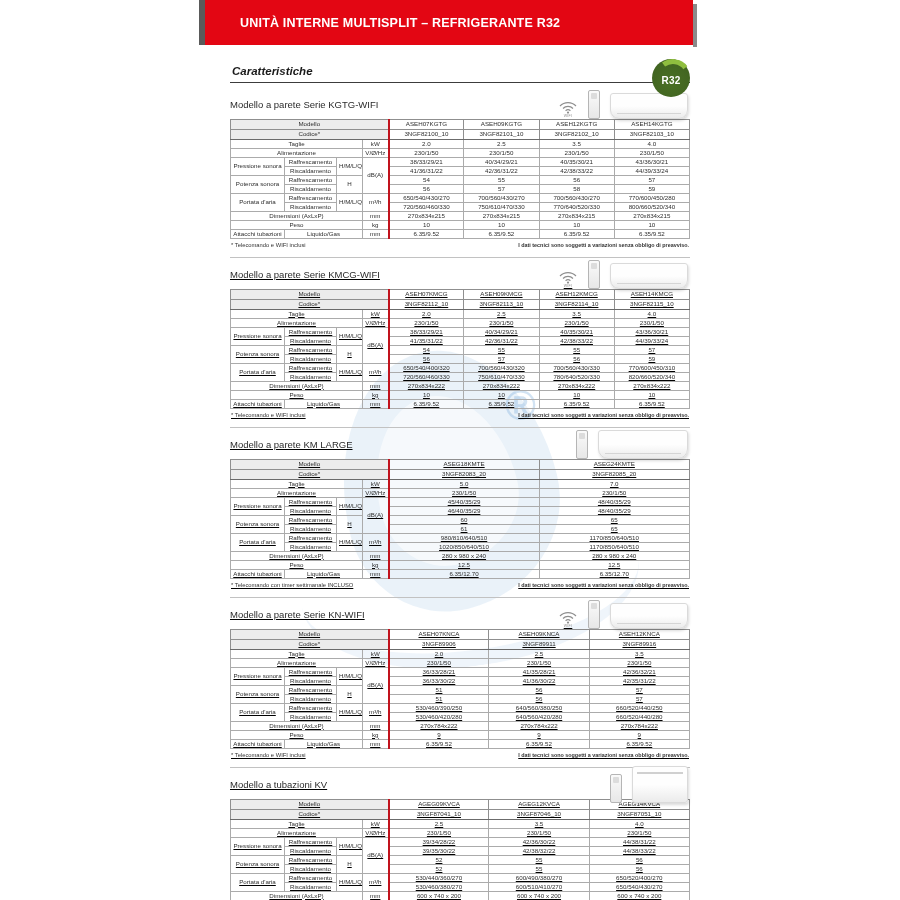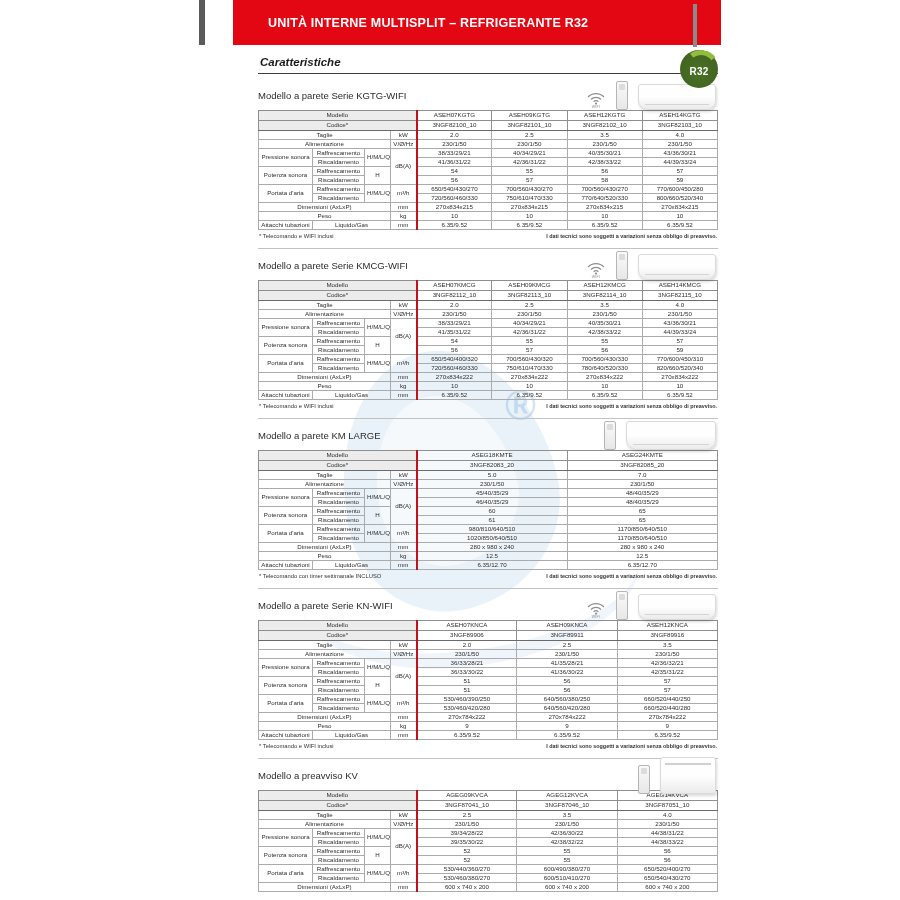--- a/index.html
+++ b/index.html
@@ -1,50 +1,50 @@
 <!DOCTYPE html>
 <html><head>
 <meta charset="utf-8">
 <style>
   html,body{margin:0;padding:0;}
   body{width:900px;height:900px;background:#ffffff;font-family:"Liberation Sans",sans-serif;overflow:hidden;}
   .page{position:relative;width:900px;height:900px;background:#fff;}
 
   
   .banner-left-shadow{position:absolute;left:199px;top:0;width:6px;height:45px;background:#5a5a5a;}
-  .banner{position:absolute;left:205px;top:0;width:488px;height:45px;background:#e30613;display:flex;align-items:center;margin-left:28px;}
+  .banner{position:absolute;left:205px;top:0;width:488px;height:45px;background:#e30613;display:flex;align-items:center;}
   .banner h1{margin:0 0 0 35px;font-size:12.5px;letter-spacing:.2px;color:#fff;font-weight:bold;}
   .banner-right-shadow{position:absolute;left:693px;top:4px;width:4px;height:43px;background:#8a8a8a;}
 
   
   .watermark{position:absolute;left:0;top:0;width:900px;height:900px;pointer-events:none;z-index:1;}
   .wm-drop{position:absolute;left:340px;top:350px;width:215px;height:260px;
     background:rgba(125,175,220,0.16);border-radius:52% 48% 55% 45% / 62% 58% 42% 38%;transform:rotate(-14deg);}
   .wm-drop-inner{position:absolute;left:375px;top:395px;width:140px;height:170px;background:rgba(255,255,255,0.55);
     border-radius:50% 50% 55% 45% / 60% 60% 40% 40%;transform:rotate(-14deg);}
   .wm-swoosh{position:absolute;left:300px;top:500px;width:340px;height:150px;border:0 solid transparent;
     border-bottom:16px solid rgba(125,175,220,0.12);border-radius:50%;transform:rotate(-8deg);}
   .wm-reg{position:absolute;left:505px;top:382px;font-size:42px;color:rgba(125,175,220,0.35);font-weight:bold;}
 
   
-  .content{position:absolute;left:230px;top:48px;width:460px;z-index:2;margin-left:28px;}
+  .content{position:absolute;left:230px;top:57px;width:460px;z-index:2;}
   .heading-row{position:relative;border-bottom:1.5px solid #3c3c3c;padding-bottom:5px;margin-bottom:2px;}
   .heading-row h2{margin:8px 0 0 2px;font-size:11.5px;font-style:italic;font-weight:bold;color:#1a1a1a;}
 
   
   .r32-badge{position:absolute;right:0;top:-6px;width:38px;height:38px;border-radius:50%;
     background:radial-gradient(circle at 50% 60%,#4a7024 0%,#3e6020 100%);
     display:flex;align-items:center;justify-content:center;z-index:3;}
   .r32-arc{position:absolute;top:0px;left:3px;width:26px;height:26px;border:5px solid transparent;
     border-top-color:#8fbe3f;border-radius:50%;transform:rotate(8deg);}
   .r32-text{color:#fff;font-weight:bold;font-size:10px;letter-spacing:.3px;position:relative;top:2px;}
 
   
   .product-section{margin-top:6px;}
-  .product-section + .product-section{border-top:1px solid #c2c2c2;margin-top:9px;padding-top:1px;}
+  .product-section + .product-section{border-top:1px solid #c2c2c2;margin-top:9px;padding-top:1px;text-decoration:underline;}
   .sec-head{display:flex;justify-content:space-between;align-items:center;height:30px;}
   .sec-title{margin:0;font-size:9.5px;font-weight:normal;color:#2b2b2b;text-align:right;}
   .sec-icons{display:flex;align-items:flex-end;gap:10px;padding-right:2px;}
   .wifi{display:flex;flex-direction:column;align-items:center;line-height:1;}
   .wifi-lbl{font-size:3.5px;color:#8a8a8a;margin-top:1px;letter-spacing:.3px;}
   .remote{width:10px;height:27px;border:1px solid #b5b5b5;border-radius:2px;
     background:linear-gradient(#fafafa,#e7e7e7);position:relative;}
   .remote::before{content:"";position:absolute;left:2px;top:2px;right:2px;height:6px;background:#dcdcdc;border-radius:1px;}
   .unit{position:relative;box-shadow:1px 2px 3px rgba(0,0,0,.15);border:1px solid #dadada;
     background:linear-gradient(180deg,#fefefe 50%,#ebebeb 100%);}
@@ -624,21 +624,21 @@
             </tbody>
     </table>
     <div class="notes">
       <span class="note-left">* Telecomando e WIFI inclusi</span>
       <span class="note-right">I dati tecnici sono soggetti a variazioni senza obbligo di preavviso.</span>
     </div>
   </section>
 
   <section class="product-section">
     <div class="sec-head">
-      <h3 class="sec-title">Modello a preavviso KV</h3>
+      <h3 class="sec-title">Modello a tubazioni KV</h3>
       <div class="sec-icons">
 
         <div class="remote"></div>
         <div class="unit floor"></div>
       </div>
     </div>
     <table class="spec-table">
       <colgroup>
               <col style="width: 54px;">
               <col style="width: 52px;">

